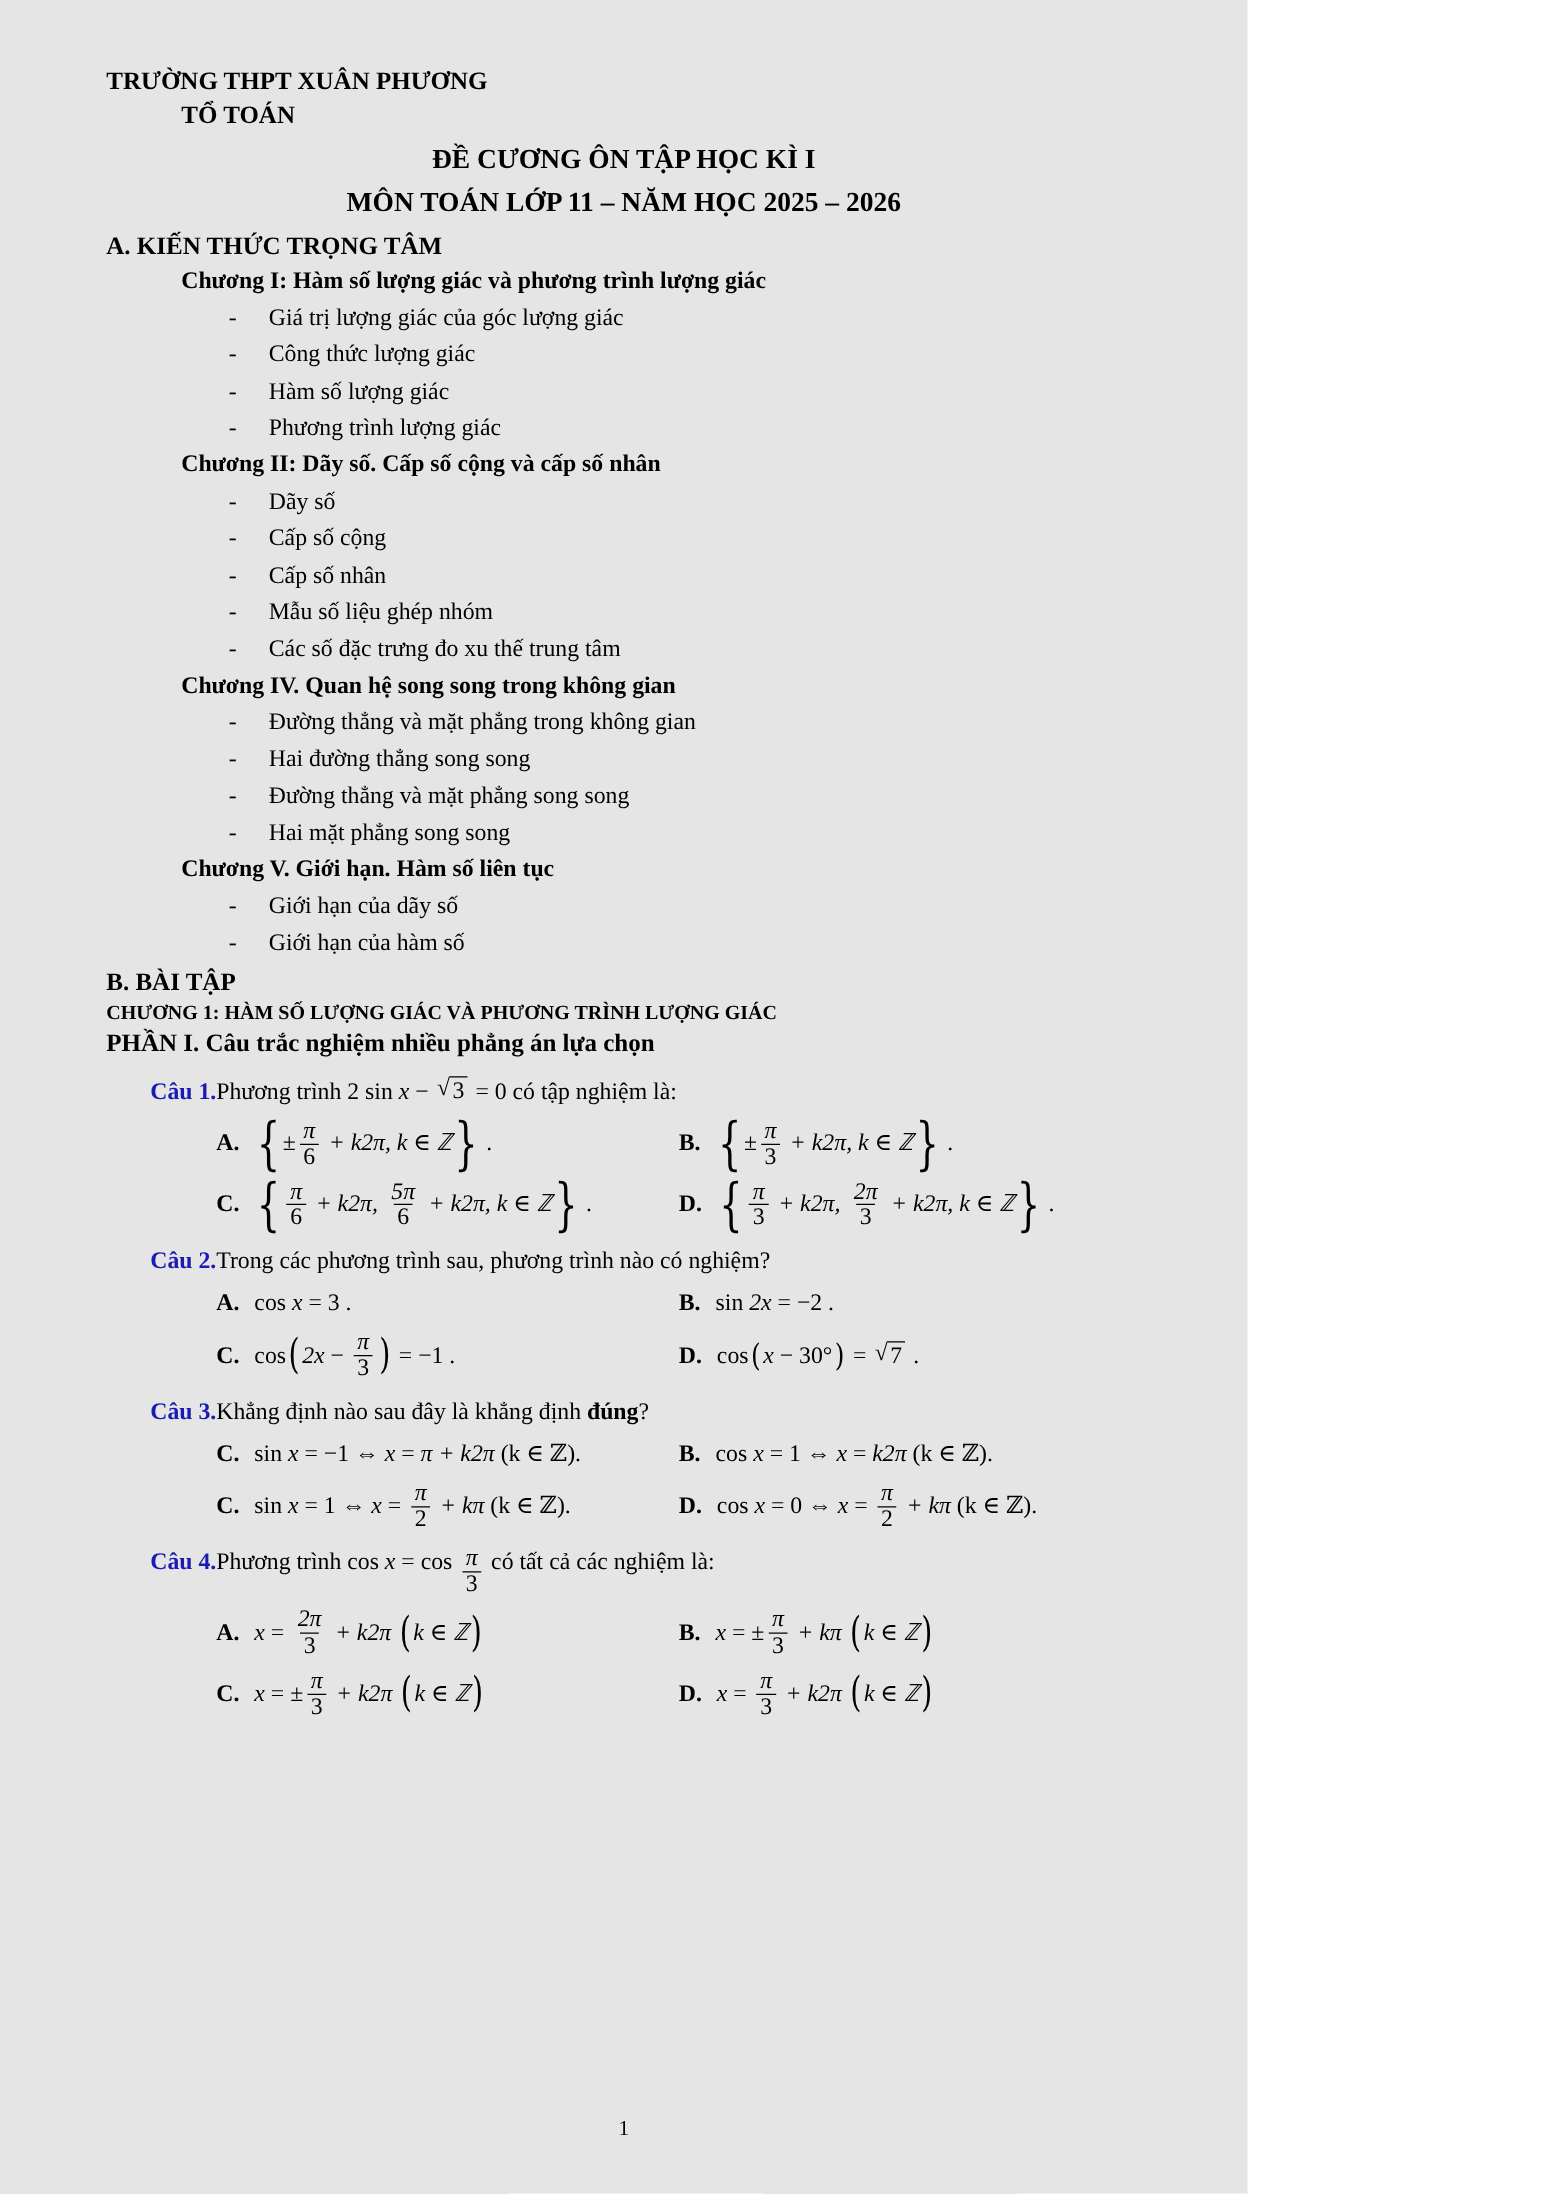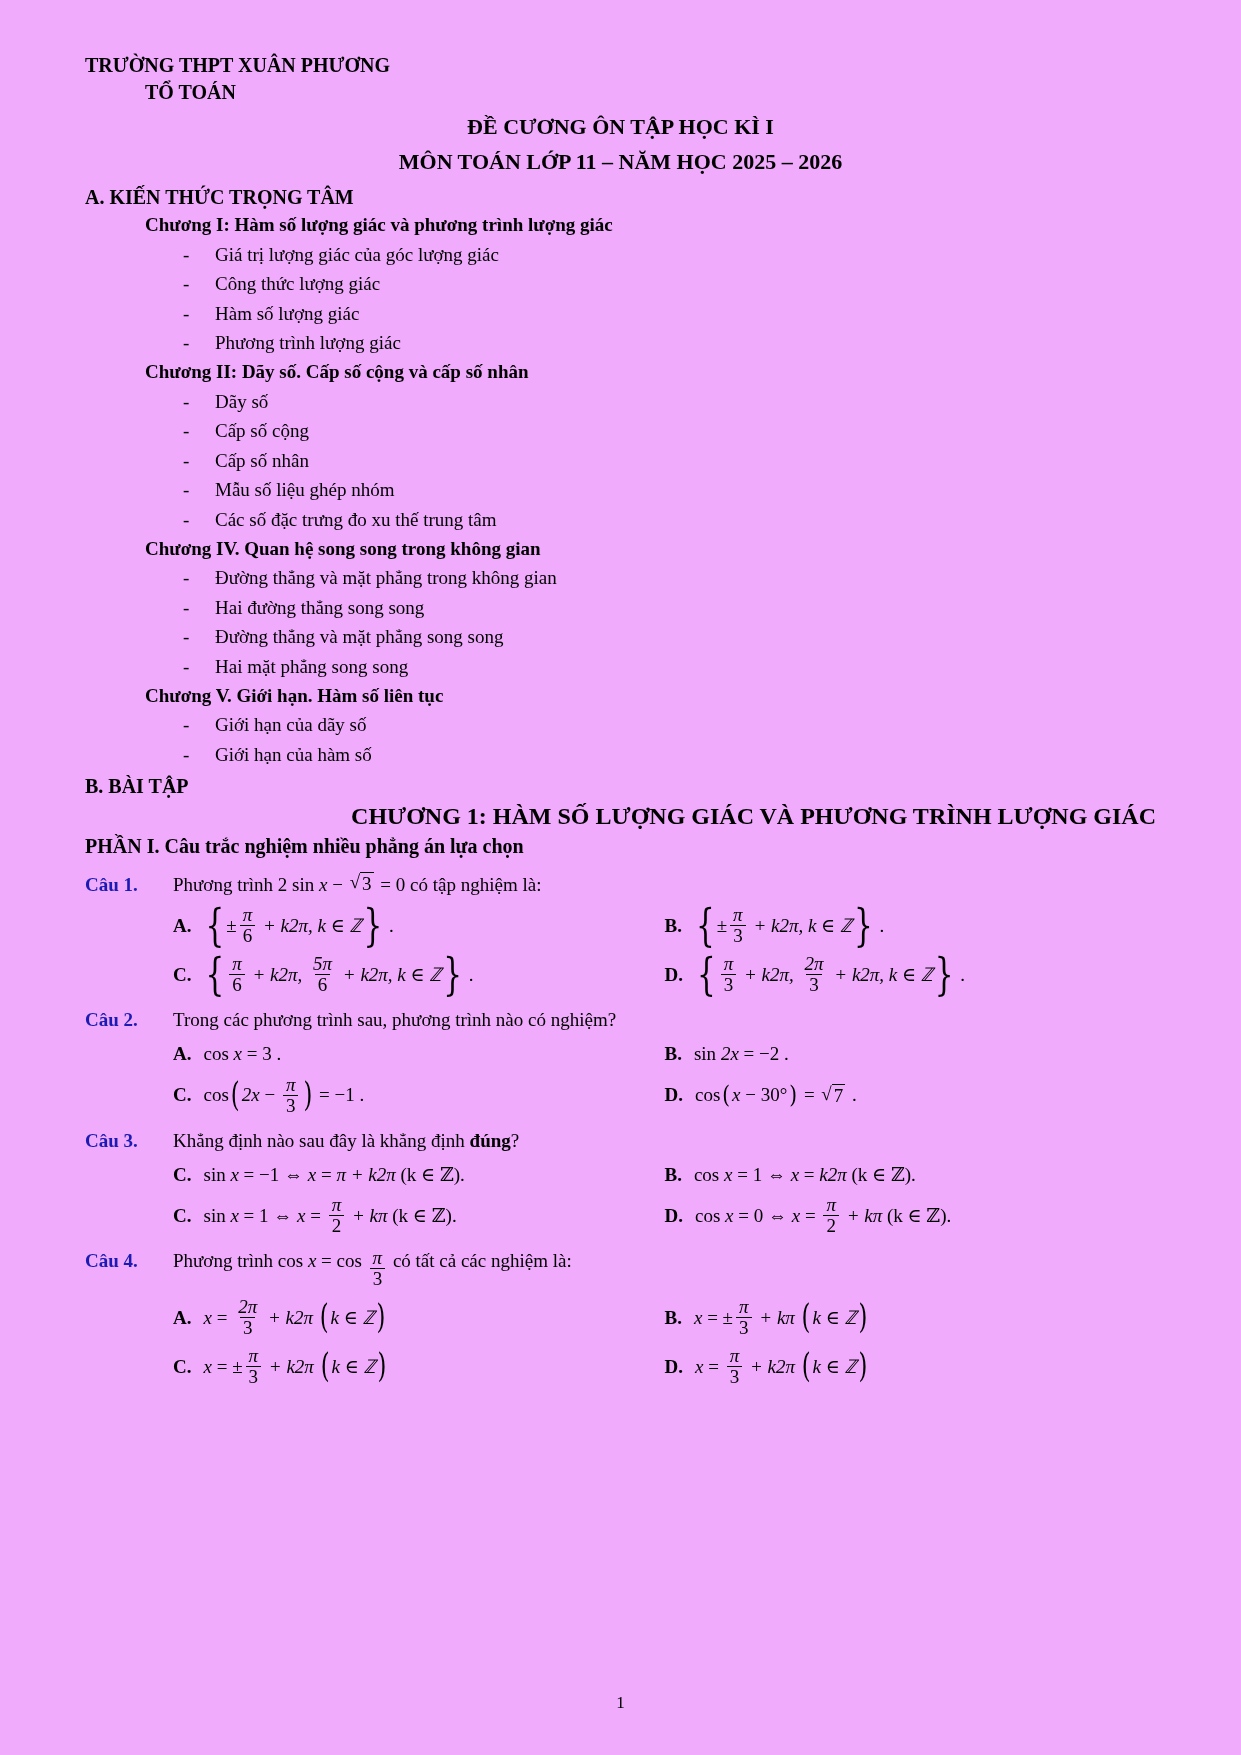--- a/index.html
+++ b/index.html
@@ -1,34 +1,34 @@
 <!DOCTYPE html>
 <html><head>
 <meta charset="utf-8">
 <style>
   html,body{margin:0;padding:0;background:#ffffff;}
   .page{
-    width:1241px;height:1755px;position:relative;background:#f0abfc;
+    width:998px;height:1755px;position:relative;background:#e5e5e5;
     font-family:"Liberation Serif","DejaVu Serif",serif;color:#000;
     font-size:19px;line-height:1.35;overflow:hidden;
   }
   .content{padding:52px 85px 0 85px;}
   .hdr-school{font-weight:bold;font-size:20px;}
   .hdr-group{font-weight:bold;font-size:20px;margin-left:60px;}
   .doc-title{font-weight:bold;font-size:22px;text-align:center;margin-top:6px;line-height:1.32;}
   .sec-heading{font-weight:bold;font-size:20px;margin-top:8px;}
   .chapter-title{font-weight:bold;margin-left:60px;line-height:1.5;white-space:pre-wrap;}
   .bullet{margin-left:98px;line-height:1.56;position:relative;padding-left:32px;}
   .bullet::before{content:"-";position:absolute;left:0;top:0;}
   .secb-heading{font-weight:bold;font-size:20px;margin-top:4px;}
-  .secb-chapter{font-weight:bold;font-size:24px;text-align:right;line-height:1.35;}
+  .secb-chapter{font-weight:bold;font-size:16px;text-align:left;line-height:1.35;}
   .secb-part{font-weight:bold;font-size:20px;line-height:1.35;}
   .question{margin-top:12px;}
   .q-head{display:flex;align-items:flex-start;}
-  .q-label{flex:0 0 88px;font-weight:bold;}
+  .q-label{flex:0 0 88px;font-weight:bold;text-align:right;}
   .q-stem{flex:1;}
   .q-row{display:flex;margin-left:88px;margin-top:8px;align-items:center;}
   .q-opt{width:50%;display:flex;align-items:center;min-height:26px;}
   .opt-label{font-weight:bold;margin-right:12px;flex:none;}
   .opt-body{display:inline-flex;align-items:center;flex-wrap:nowrap;}
   
   .mt{font-style:italic;}
   .bd{font-weight:bold;}
   .tx{white-space:pre;}
   .mt{white-space:pre;}

